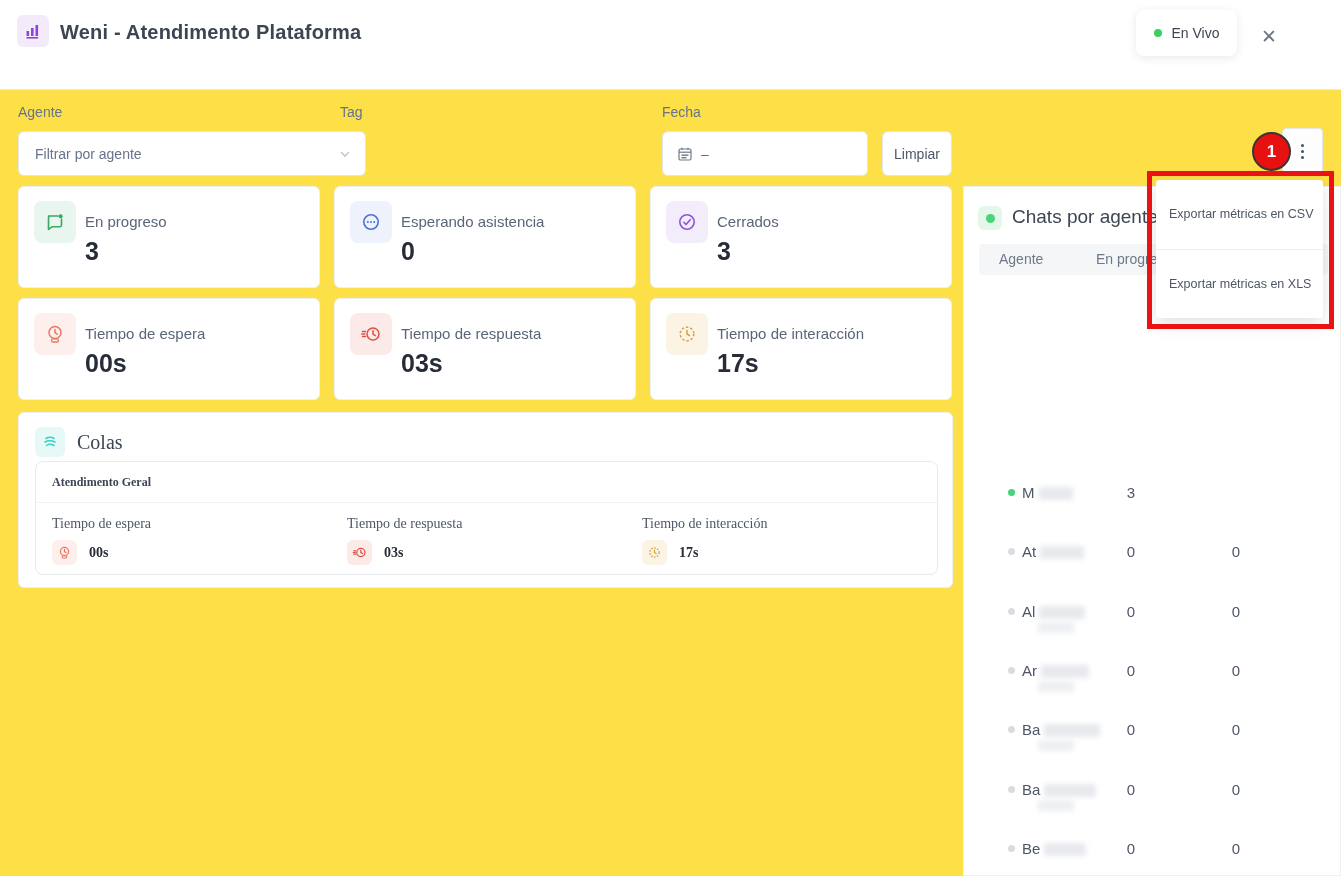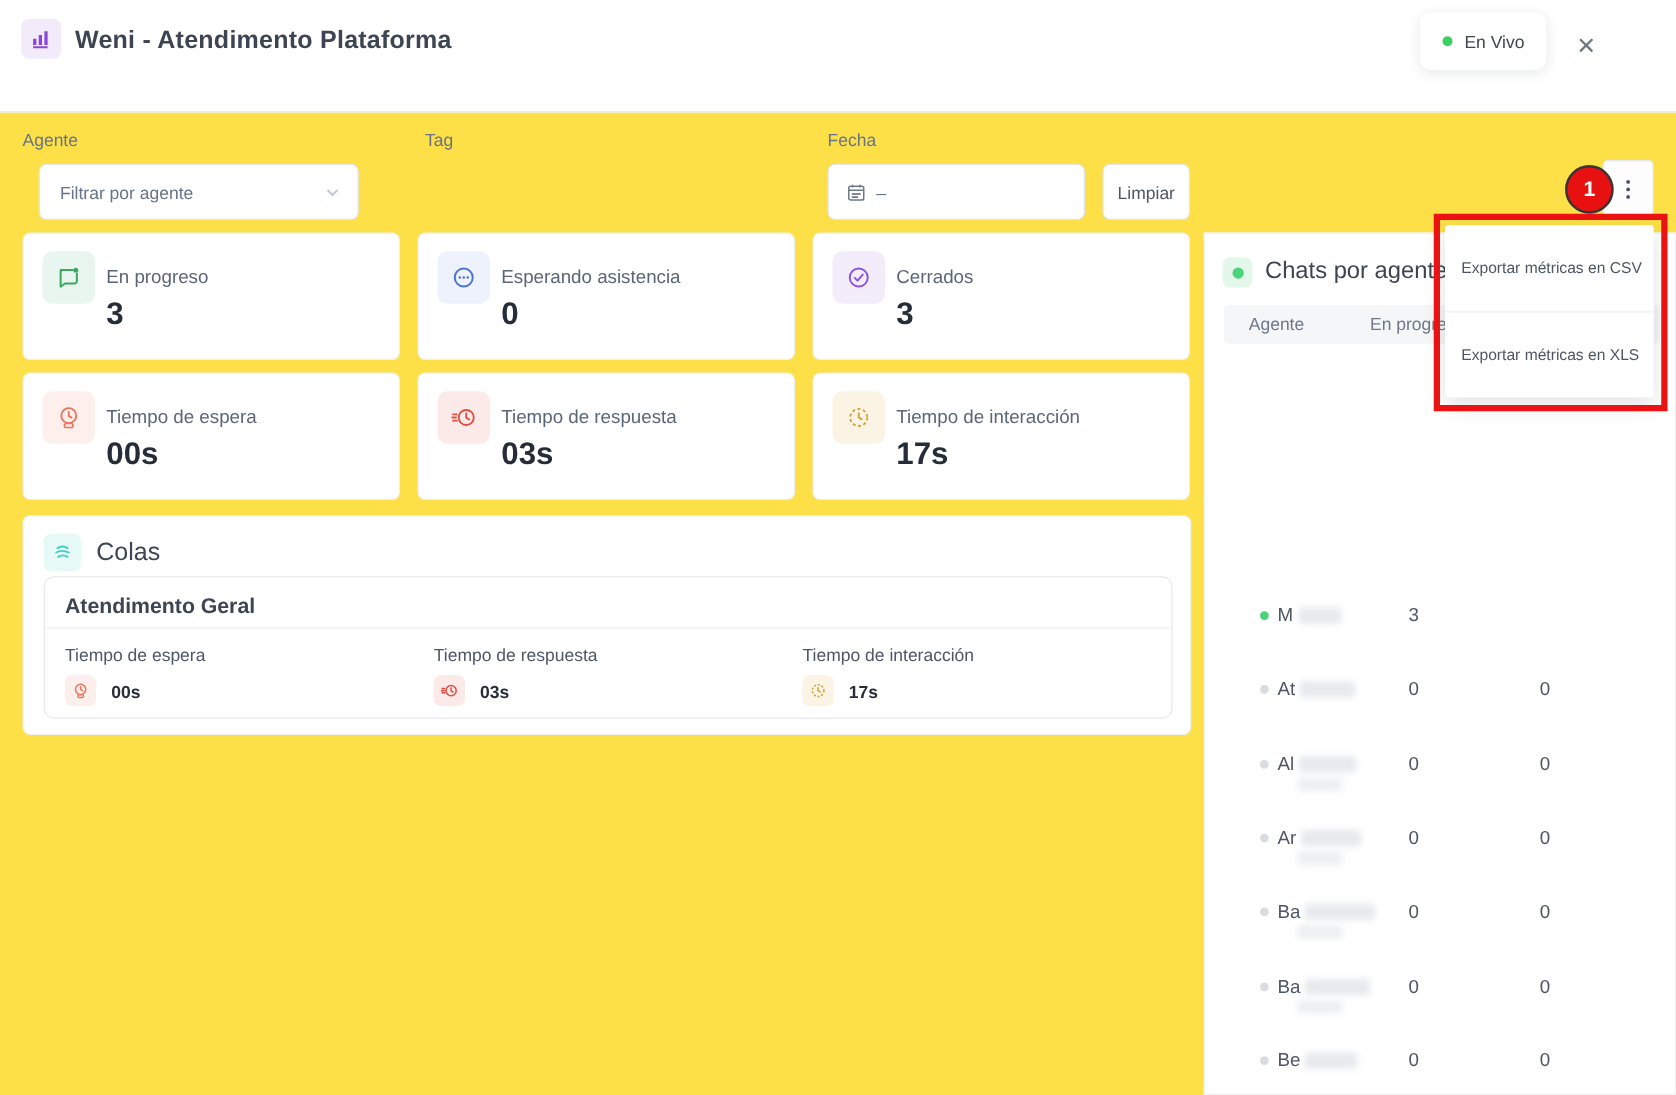--- a/index.html
+++ b/index.html
@@ -29,25 +29,25 @@
   .kebab-btn i { width:3px; height:3px; border-radius:50%; background:#44506a; }
   
   .card { position:absolute; width:302px; height:102px; background:#fff; border:1px solid #eef0f2; border-radius:6px; }
   .card-icon { position:absolute; left:15px; top:14px; width:42px; height:42px; border-radius:8px; display:flex; align-items:center; justify-content:center; }
   .card-label { position:absolute; left:66px; top:26px; font-size:15px; color:#5b6578; }
   .card-value { position:absolute; left:66px; top:50px; font-size:25px; font-weight:700; color:#272d38; }
   .bg-green{background:#e9f6ef;} .bg-blue{background:#eef2fc;} .bg-purple{background:#f3edfb;}
   .bg-orange{background:#fdf0ec;} .bg-red{background:#fbeae8;} .bg-mustard{background:#fbf3e4;}
   .bg-teal{background:#e7f9f7;} .bg-ltgreen{background:#e3f7ea;}
   
-  .queues { position:absolute; left:18px; top:412px; width:935px; height:176px; background:#fff; border:1px solid #eef0f2; border-radius:6px; }
+  .queues { position:absolute; left:18px; top:412px; width:935px; height:176px; background:#fff; border:1px solid #eef0f2; border-radius:6px;font-family:Liberation Serif, serif; }
   .queues-icon { position:absolute; left:16px; top:14px; width:30px; height:30px; border-radius:6px; display:flex; align-items:center; justify-content:center; }
   .queues-title { position:absolute; left:58px; top:18px; font-size:20px; color:#3d4553; }
   .queue-card { position:absolute; left:16px; top:48px; width:903px; height:114px; border:1px solid #e7e9ec; border-radius:8px; background:#fff; }
-  .queue-name { position:absolute; left:16px; top:13px; font-size:17px; font-weight:700; color:#3d4553; }
+  .queue-name { position:absolute; left:16px; top:13px; font-size:12px; font-weight:700; color:#3d4553; }
   .queue-div { position:absolute; left:0; top:40px; width:100%; border-top:1px solid #f0f1f3; }
   .qcol { position:absolute; top:0; }
   .qcol .qlabel { position:absolute; top:54px; font-size:14px; color:#4e5666; white-space:nowrap; }
   .qcol .qval { position:absolute; top:78px; display:flex; align-items:center; gap:12px; }
   .qmini { width:25px; height:25px; border-radius:6px; display:flex; align-items:center; justify-content:center; }
   .qnum { font-size:14px; font-weight:700; color:#272d38; }
   
   .agents { position:absolute; left:963px; top:186px; width:378px; height:690px; background:#fff; border:1px solid #eef0f2; }
   .agents-icon { position:absolute; left:14px; top:19px; width:24px; height:24px; border-radius:6px; display:flex; align-items:center; justify-content:center; }
   .agents-icon i { width:9px; height:9px; border-radius:50%; background:#4bd37b; }
@@ -90,21 +90,21 @@
       <span class="live-dot"></span>
       <span class="live-label">En Vivo</span>
     </div>
     <div class="close-btn">✕</div>
   </div>
 
   <div class="flt-label" style="left:18px">Agente</div>
   <div class="flt-label" style="left:340px">Tag</div>
   <div class="flt-label" style="left:662px">Fecha</div>
 
-  <div class="flt-box" style="left:31px;width:256px">
+  <div class="flt-box" style="left:18px;width:348px">
     <input placeholder="Filtrar por agente" style="">
     <span class="chev">
         <svg width="16" height="16" viewBox="0 0 16 16">
           <path d="M4 6l4 4 4-4" fill="none" stroke="#c3c9d1" stroke-width="1.6"></path>
         </svg>
       </span>
   </div>
   <div class="flt-box" style="left:662px;width:206px">
     <span class="cal">
         <svg width="16" height="16" viewBox="0 0 16 16">

